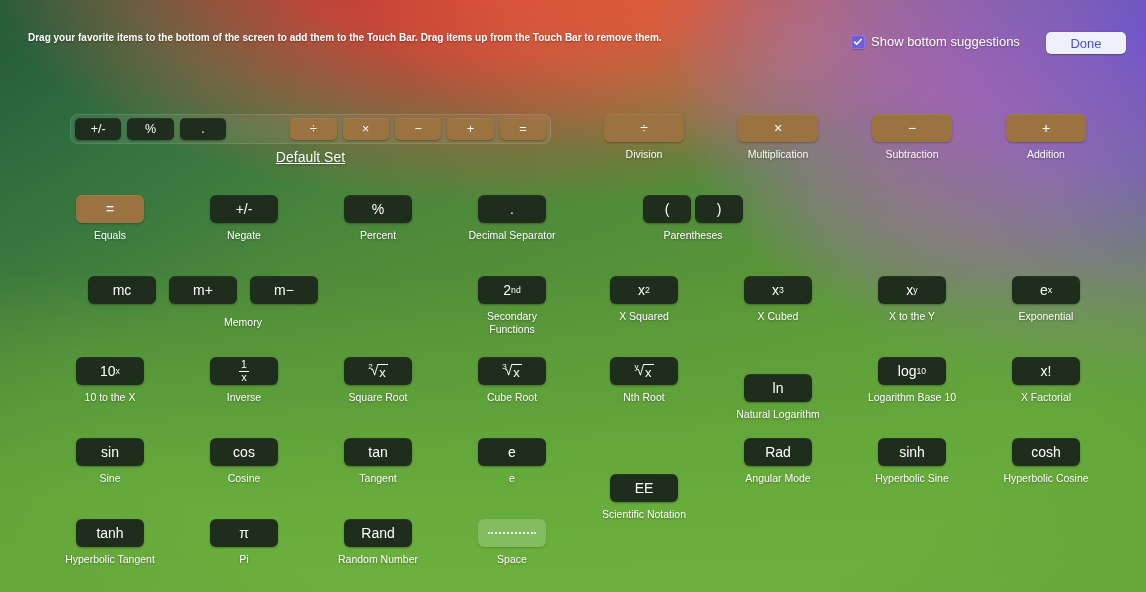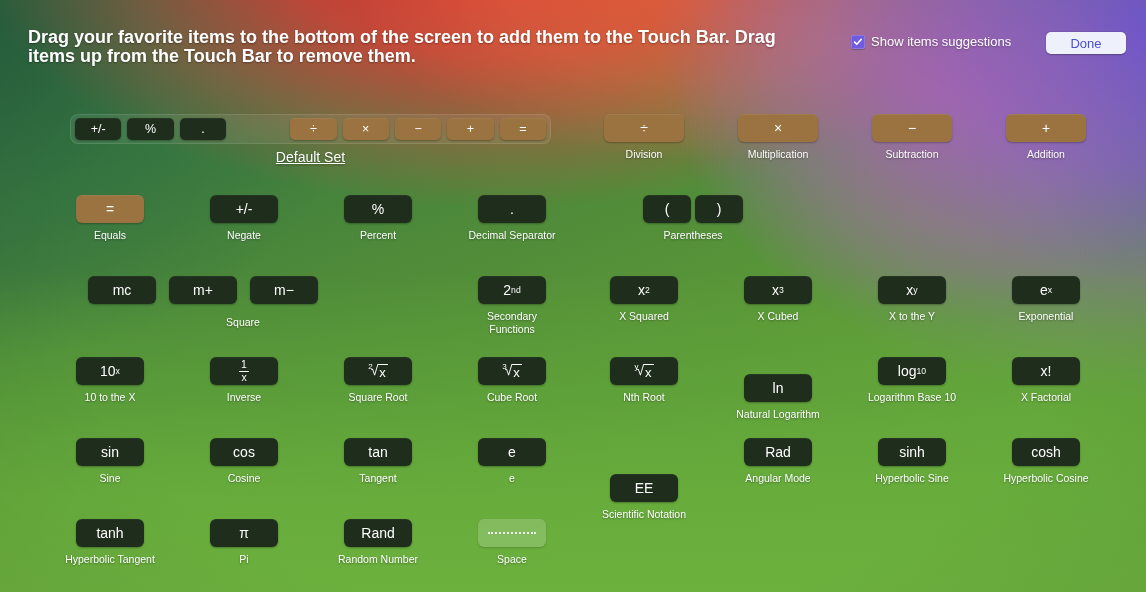--- a/index.html
+++ b/index.html
@@ -86,21 +86,21 @@
   .header {
     position: absolute;
     left: 0; top: 0;
     width: 1134px; height: 62px;
   }
   .instructions {
     position: absolute;
     left: 22px; top: 18px;
     width: 772px;
     color: #ffffff;
-    font-size: 18px;
+    font-size: 10px;
     font-weight: 700;
     line-height: 19px;
     text-shadow: 0 1px 2px rgba(0,0,0,0.35);
   }
   .checkbox-wrap {
     position: absolute;
     left: 845px; top: 24px;
     display: flex;
     align-items: center;
     gap: 6px;
@@ -263,21 +263,21 @@
 
     <div class="header">
       <div class="instructions">Drag your favorite items to the bottom of the screen to add them to the Touch Bar. Drag items up from the Touch Bar to remove them.</div>
 
       <div class="checkbox-wrap">
         <span class="checkbox">
           <svg width="10" height="10" viewBox="0 0 10 10">
             <path d="M1.6 5.1 L3.8 7.3 L8.3 2.3" fill="none" stroke="#ffffff" stroke-width="1.6" stroke-linecap="round" stroke-linejoin="round"></path>
           </svg>
         </span>
-        <span class="checkbox-label">Show items suggestions</span>
+        <span class="checkbox-label">Show bottom suggestions</span>
       </div>
 
       <div class="done-button">Done</div>
     </div>
 
     <div class="default-set">
       <div class="key ds">+/-</div>
       <div class="key ds">%</div>
       <div class="key ds">.</div>
       <div class="spacer"></div>
@@ -332,21 +332,21 @@
 
     <div class="item" style="left:56px; top:266px;">
       <div class="key medium">mc</div>
     </div>
     <div class="item" style="left:137px; top:266px;">
       <div class="key medium">m+</div>
     </div>
     <div class="item" style="left:218px; top:266px;">
       <div class="key medium">m−</div>
     </div>
-    <div class="item-label" style="position:absolute; left:117px; top:300px; width:240px; text-align:center;">Square</div>
+    <div class="item-label" style="position:absolute; left:117px; top:300px; width:240px; text-align:center;">Memory</div>
 
     <div class="item" style="left:446px; top:266px;">
       <div class="key medium">
           <span>2</span>
           <sup>nd</sup>
         </div>
       <div class="item-label">Secondary
 Functions</div>
     </div>
 

